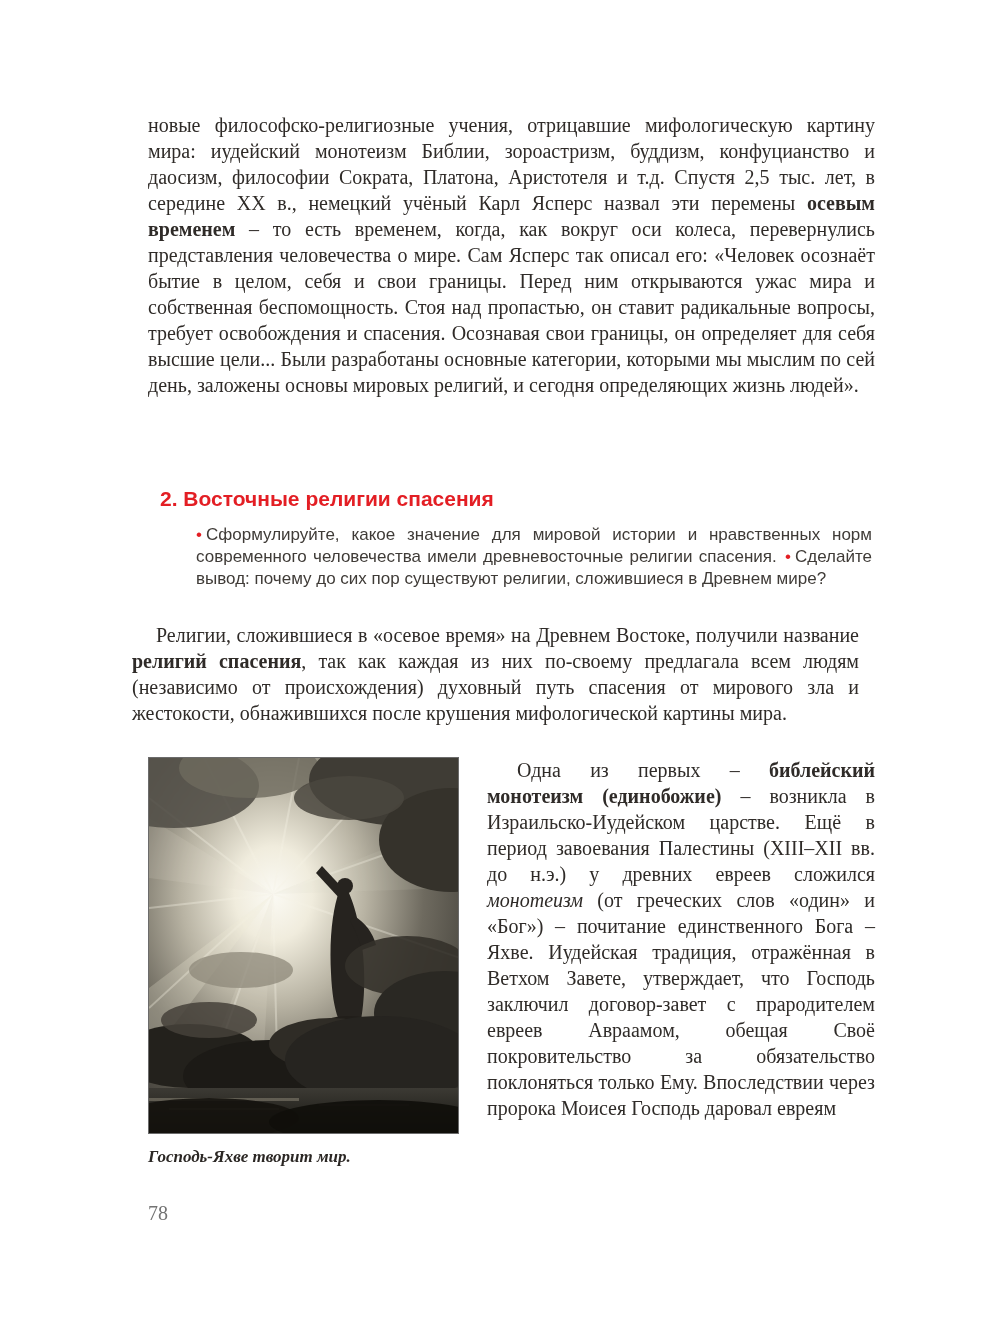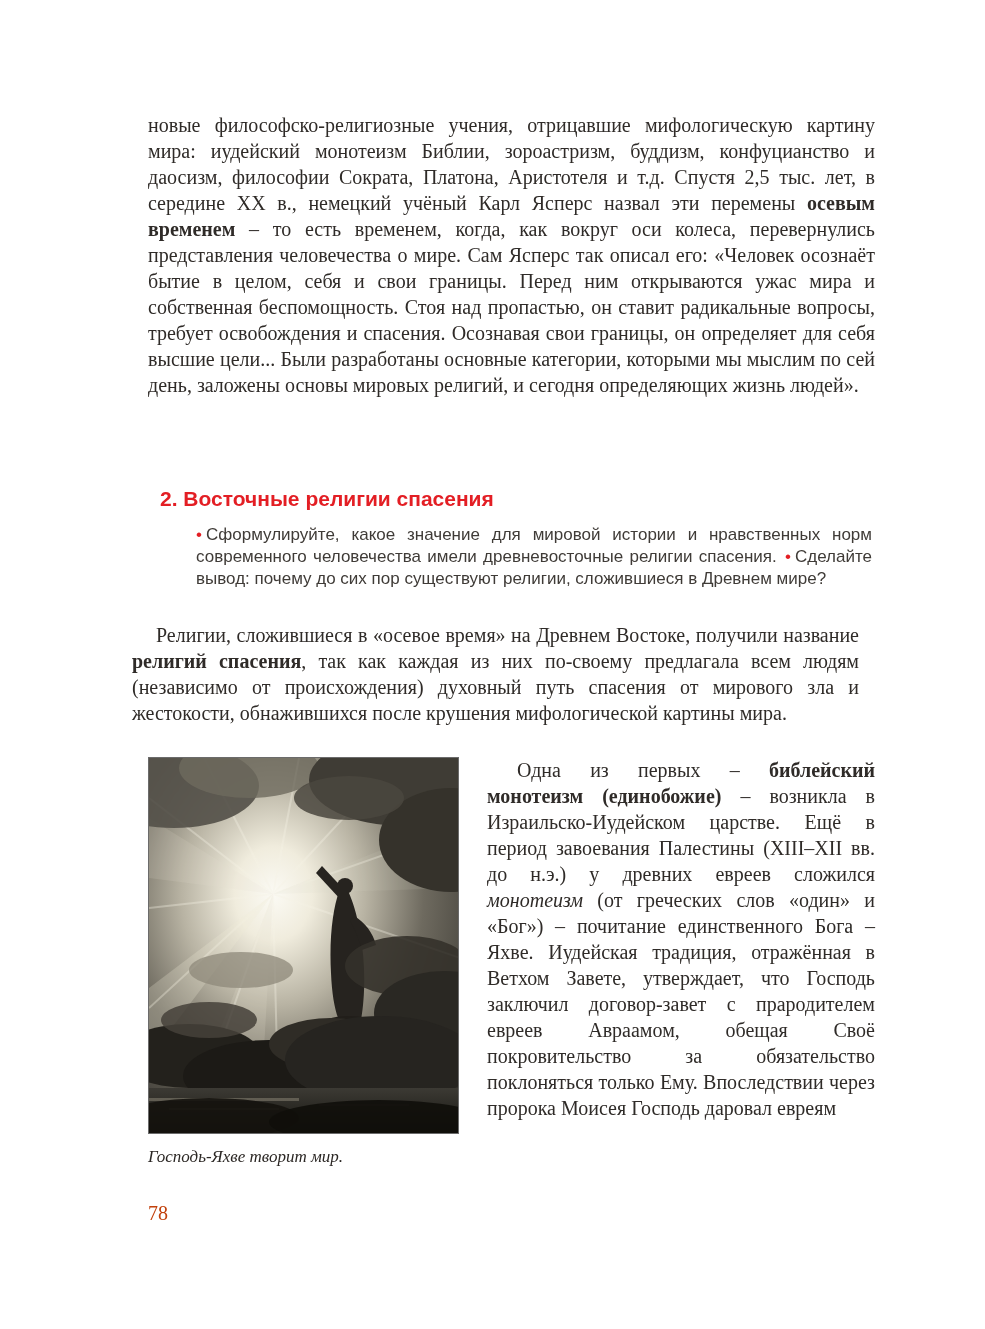--- a/index.html
+++ b/index.html
@@ -60,33 +60,33 @@
     border: 1px solid #6b6b6b;
     background: #2a2824;
     overflow: hidden;
   }
   .engraving-frame svg { display: block; }
   .figure-caption {
     margin-top: 12px;
     font-size: 17px;
     line-height: 22px;
     font-style: italic;
-    font-weight: normal;
+    font-weight: bold;
     color: #2b2724;
   }
   .right-col {
     flex: 1;
     margin-left: 28px;
     text-indent: 30px;
   }
 
   .page-number {
     left: 148px; top: 1202px;
     font-size: 20px;
-    color: #c2410c;
+    color: #737373;
   }
 </style>
 </head>
 <body>
 
 <div>
 
   <p class="body-text abs intro-para"><span>новые философско-религиозные учения, отрицавшие мифологическую картину мира: иудейский монотеизм Библии, зороастризм, буддизм, конфуцианство и даосизм, философии Сократа, Платона, Аристотеля и т.д. Спустя 2,5 тыс. лет, в середине XX в., немецкий учёный Карл Ясперс назвал эти перемены </span><b>осевым временем</b><span> – то есть временем, когда, как вокруг оси колеса, перевернулись представления человечества о мире. Сам Ясперс так описал его: «Человек осознаёт бытие в целом, себя и свои границы. Перед ним открываются ужас мира и собственная беспомощность. Стоя над пропастью, он ставит радикальные вопросы, требует освобождения и спасения. Осознавая свои границы, он определяет для себя высшие цели... Были разработаны основные категории, которыми мы мыслим по сей день, заложены основы мировых религий, и сегодня определяющих жизнь людей».</span></p>
 
   <h2 class="abs section-heading">2. Восточные религии спасения</h2>

